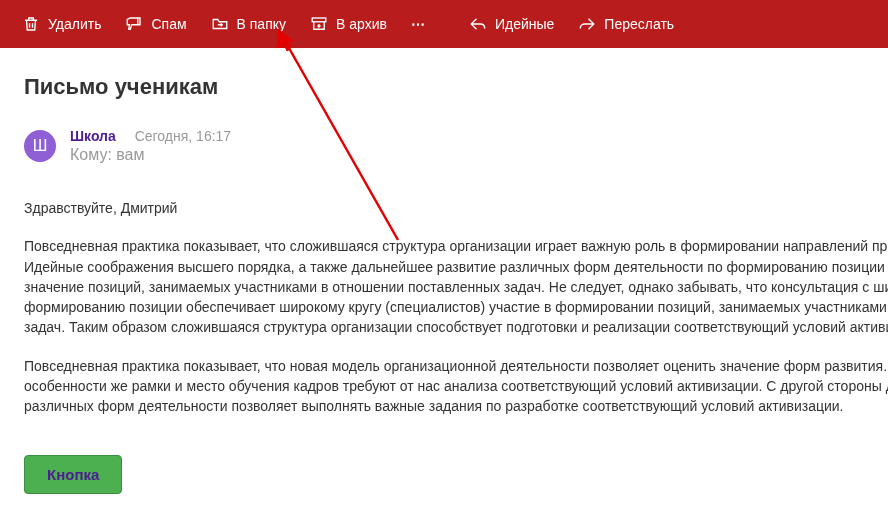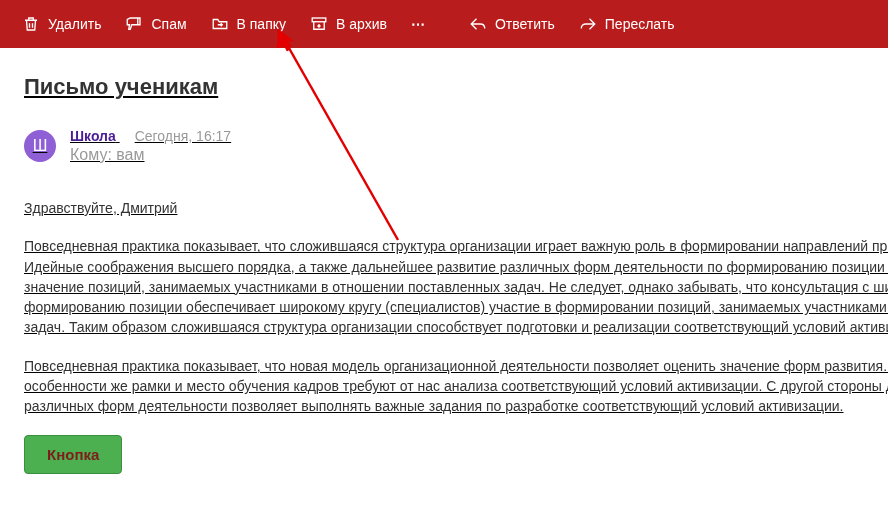--- a/index.html
+++ b/index.html
@@ -19,40 +19,41 @@
     color: #fff;
     font-size: 14px;
     padding: 6px 10px;
     border-radius: 6px;
     cursor: pointer;
     white-space: nowrap;
   }
   .tb-icon { display: inline-flex; }
   .tb-icon svg { width: 18px; height: 18px; stroke: #fff; fill: none; stroke-width: 1.8; }
   .spacer { width: 14px; }
-  .content { padding: 26px 0 0 24px; position: relative; text-decoration: underline; }
+  .content { padding: 26px 0 0 24px; position: relative; }
   .subject { font-size: 22px; font-weight: 700; color: #333; margin-bottom: 28px; }
   .sender-row { display: flex; align-items: flex-start; gap: 14px; margin-bottom: 34px; }
   .avatar {
     width: 32px; height: 32px; border-radius: 50%;
     background: #8f5fd6;
     color: #fff; display: flex; align-items: center; justify-content: center;
     font-size: 16px; font-weight: 400; margin-top: 2px;
   }
   .sender-meta .line1 { font-size: 14px; }
   .sender-name { font-weight: 700; color: #4c1d95; }
   .sender-date { color: #9a9a9a; margin-left: 15px; }
   .sender-to { font-size: 16px; color: #9a9a9a; margin-top: 2px; }
   .body-block { font-size: 14px; color: #333; line-height: 1.45; width: 1050px; }
   .greet { margin-bottom: 18px; }
   .para { margin-bottom: 18px; }
   .action-btn {
+    margin-top: 20px;
     background: #4caf50;
     border: 1px solid #3a8f3e;
-    color: #7f1d1d;
+    color: #4c1d95;
     font-size: 15px;
     font-weight: 700;
     padding: 10px 22px;
     border-radius: 4px;
     cursor: pointer;
   }
   .cursor-arrow {
     position: absolute;
     pointer-events: none;
     z-index: 50;
@@ -100,21 +101,21 @@
   <div class="tb-btn" style="font-weight:bold; letter-spacing:2px;">
     <span>⋯</span>
   </div>
   <div class="spacer"></div>
   <div class="tb-btn">
     <span class="tb-icon">
       <svg viewBox="0 0 24 24">
           <path d="M10 5L3 12l7 7M3 12h12c3 0 6 2 6 6"></path>
         </svg>
     </span>
-    <span>Ответить</span>
+    <span>Идейные</span>
   </div>
   <div class="tb-btn">
     <span class="tb-icon">
       <svg viewBox="0 0 24 24">
           <path d="M14 5l7 7-7 7M21 12H9c-3 0-6 2-6 6"></path>
         </svg>
     </span>
     <span>Переслать</span>
   </div>
 </div>

